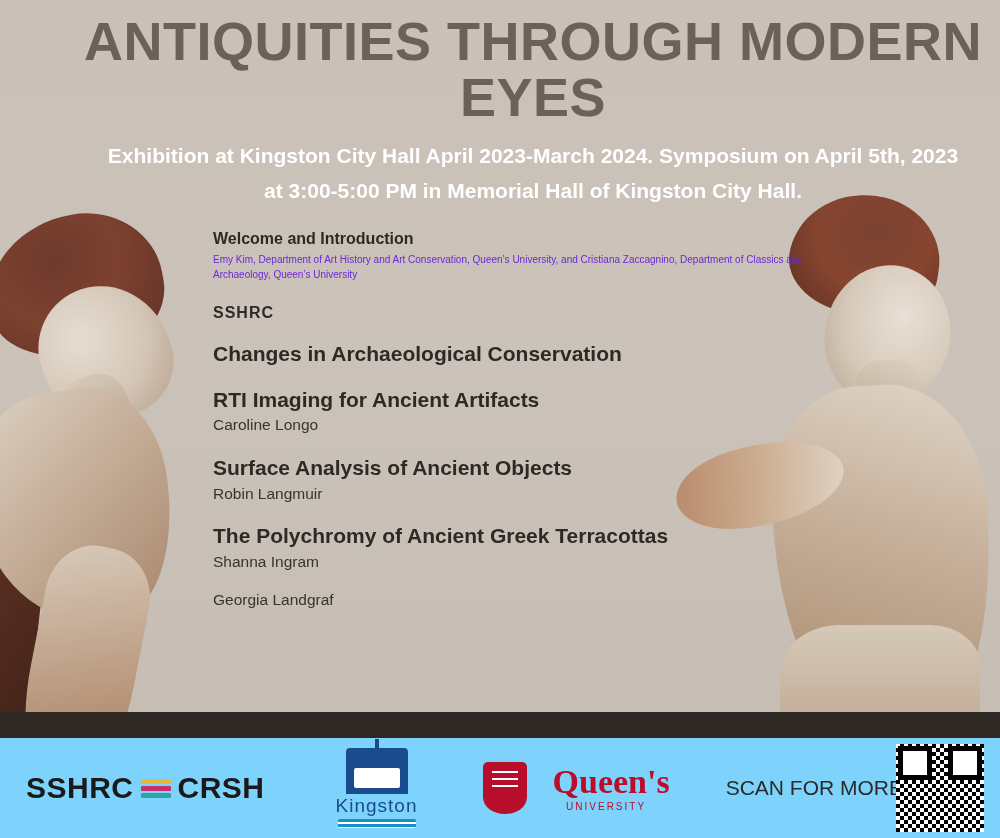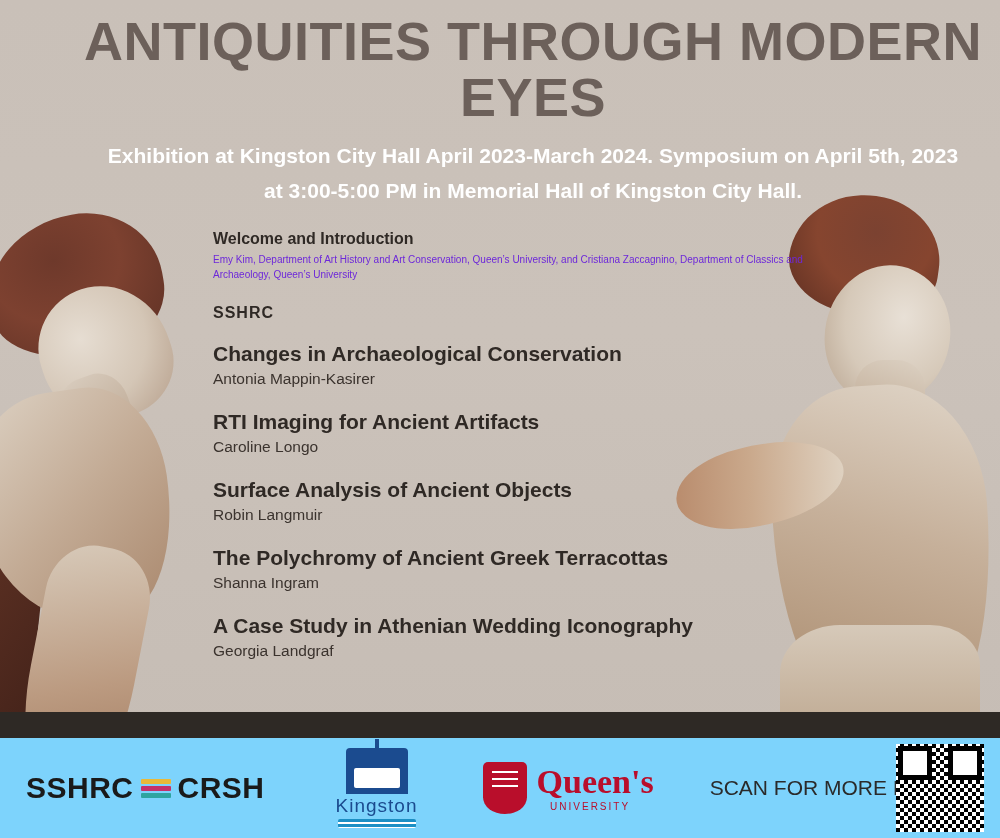--- a/index.html
+++ b/index.html
@@ -300,20 +300,21 @@
     width: 78px; height: 9px;
     margin: 2px auto 0 auto;
     background: repeating-linear-gradient(180deg,#1b8fc4 0 3px, #ffffff 3px 5px);
     border-radius: 2px;
   }
 
   .logo-queens {
     margin-left: 46px;
     display: flex;
     align-items: center;
+    gap: 16px;
   }
   .queens-shield {
     width: 44px; height: 52px;
     background: #b90e2b;
     border-radius: 5px 5px 50% 50% / 5px 5px 32% 32%;
     position: relative;
   }
   .queens-shield::before {
     content: "";
     position: absolute;
@@ -396,40 +397,38 @@
 
     <div class="program">
 
       <div class="sec-head">Welcome and Introduction</div>
       <div class="intro-body">Emy Kim, Department of Art History and Art Conservation, Queen’s University, and Cristiana Zaccagnino, Department of Classics and Archaeology, Queen’s University</div>
 
       <div class="talks-label">SSHRC</div>
 
       <div class="talk">
         <div class="t-title">Changes in Archaeological Conservation</div>
-        <div class="t-speaker">Antonia Mappin-Kasirer</div>
       </div>
 
       <div class="talk">
         <div class="t-title">RTI Imaging for Ancient Artifacts</div>
         <div class="t-speaker">Caroline Longo</div>
       </div>
 
       <div class="talk">
         <div class="t-title">Surface Analysis of Ancient Objects</div>
         <div class="t-speaker">Robin Langmuir</div>
       </div>
 
       <div class="talk">
         <div class="t-title">The Polychromy of Ancient Greek Terracottas</div>
         <div class="t-speaker">Shanna Ingram</div>
       </div>
 
       <div class="talk">
-        <div class="t-title">A Case Study in Athenian Wedding Iconography</div>
         <div class="t-speaker">Georgia Landgraf</div>
       </div>
 
     </div>
   </div>
 
   <div class="footer">
 
     <div class="logo-sshrc">
       <span>SSHRC</span>

